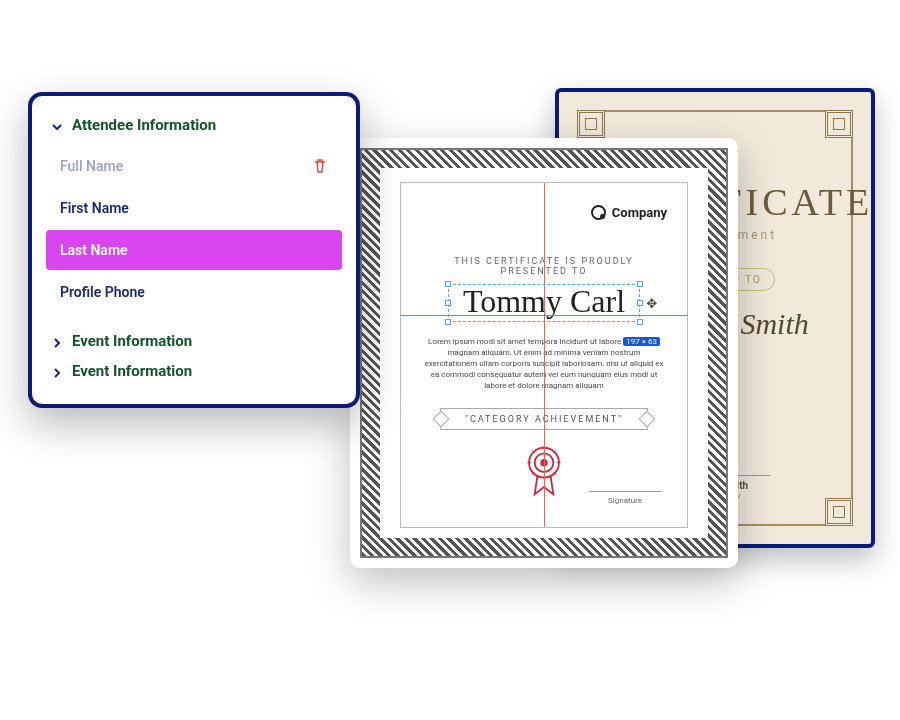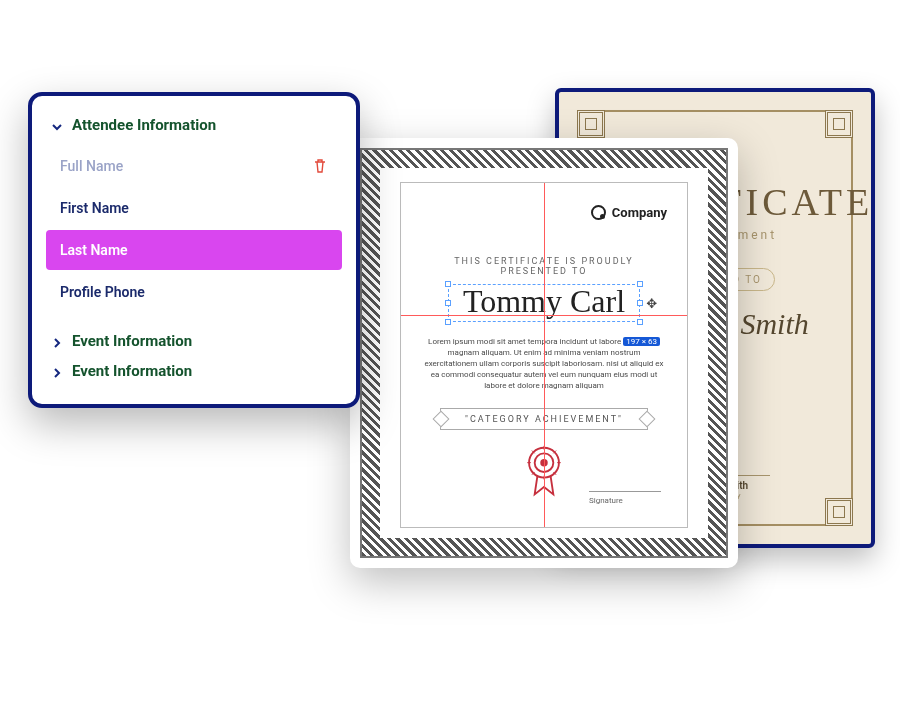--- a/index.html
+++ b/index.html
@@ -151,21 +151,21 @@
   }
   .cert-front .cat::before { left: -6px; }
   .cert-front .cat::after  { right: -6px; }
 
   .cert-front .seal {
     margin: 14px auto 0 auto; width: 46px; height: 46px;
     color: #c6303e;
   }
   .cert-front .sig {
     position: absolute; right: 26px; bottom: 22px;
-    font-size: 8px; color: #666; text-align: left;
+    font-size: 8px; color: #666; text-align: center;
   }
   .cert-front .sig .ln { width: 72px; height: 1px; background: #999; margin-bottom: 4px; }
 
   
   .panel {
     position: absolute;
     left: 28px; top: 92px;
     width: 332px;
     background: #fff;
     border: 4px solid #0d1a7a;

